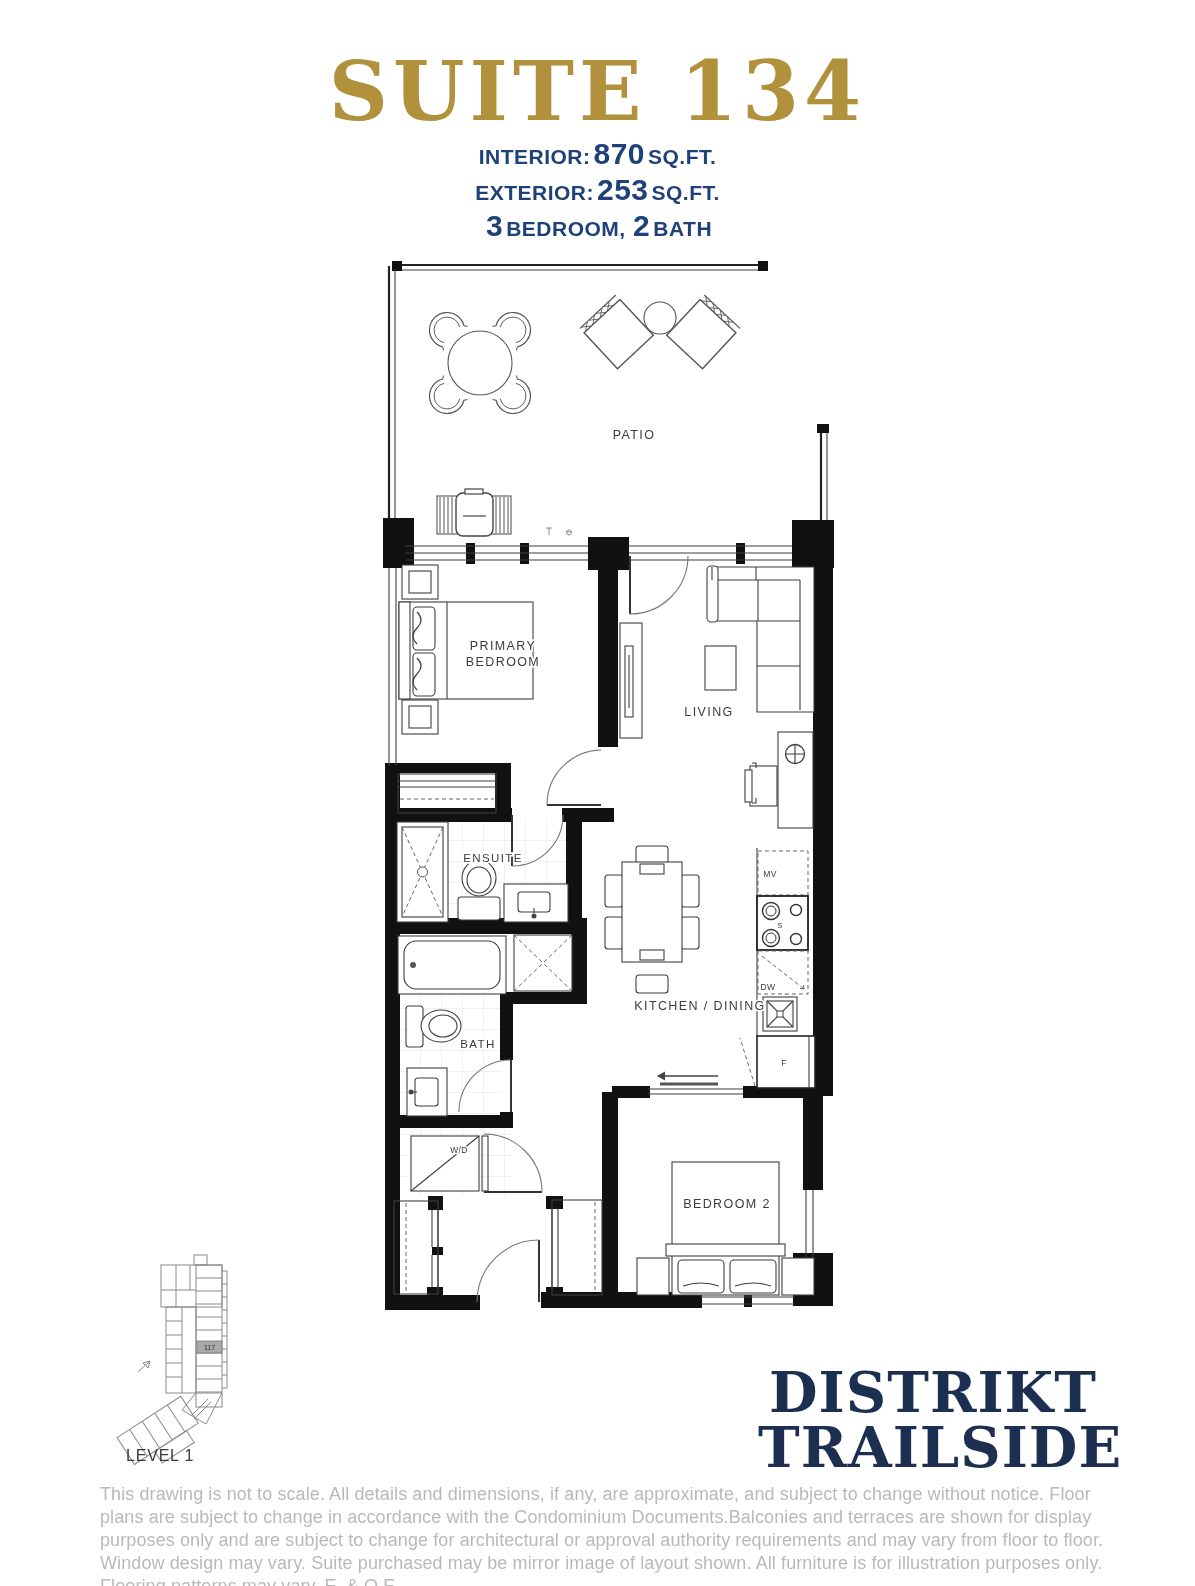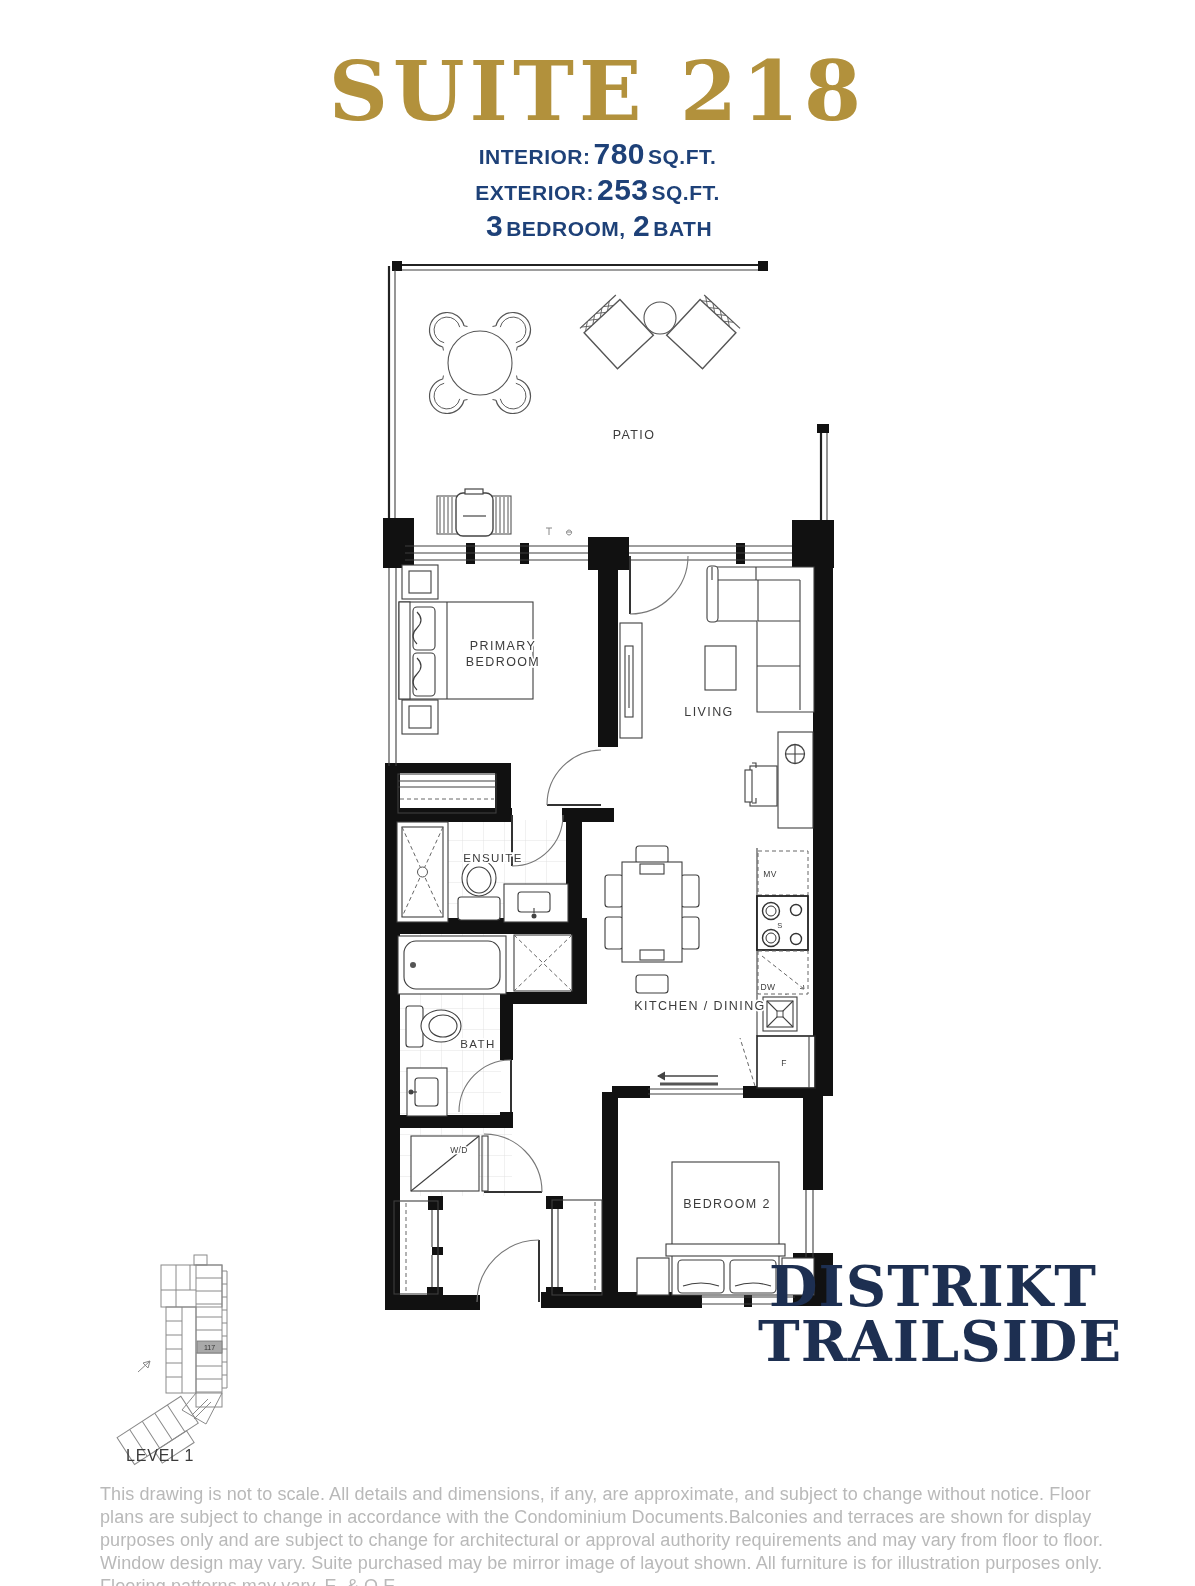--- a/index.html
+++ b/index.html
@@ -8,21 +8,21 @@
   .header{position:absolute;top:48px;left:0;width:100%;text-align:center;}
   .suite-title{margin:0;font-family:"DejaVu Serif",serif;font-weight:bold;
         font-size:82px;line-height:1.05;letter-spacing:5px;color:#b2913c;}
   .stats{margin-top:4px;color:#1e4178;}
   .stat-line{line-height:31px;}
   .slabel{font-size:21px;font-weight:bold;letter-spacing:0.5px;vertical-align:baseline;}
   .snum{font-size:30px;font-weight:bold;letter-spacing:0.5px;vertical-align:baseline;margin:0 3px;}
   .plan-svg{position:absolute;left:0;top:0;width:1195px;height:1586px;}
   .level-label{position:absolute;left:126px;top:1447px;font-size:16px;font-weight:normal;
         color:#3a3a3a;letter-spacing:0.8px;}
-  .logo{position:absolute;top:1259px;left:758px;width:350px;text-align:center;
+  .logo{position:absolute;top:1365px;left:758px;width:350px;text-align:center;
         font-family:"DejaVu Serif",serif;font-weight:bold;color:#1d2f51;
         font-size:56px;line-height:0.99;letter-spacing:1px;}
   .disclaimer{position:absolute;left:100px;top:1483px;width:1008px;margin:0;
         font-size:18px;line-height:1.28;letter-spacing:0.1px;color:#b9b9b9;}
   
   .wall{fill:#111;stroke:none;}
   .ln{stroke:#3f3f3f;stroke-width:1.1;fill:none;}
   .ln2{stroke:#3f3f3f;stroke-width:1.1;fill:#fff;}
   .thick{stroke:#222;stroke-width:2.2;fill:none;}
   .arc{stroke:#777;stroke-width:1.1;fill:none;}
@@ -35,23 +35,23 @@
         fill:#3c3c3c;text-anchor:middle;paint-order:stroke;stroke:#fff;stroke-width:2.5px;}
   .kp{stroke:#8a8a8a;stroke-width:1;fill:none;}
   .kplabel{font-family:"Liberation Sans",sans-serif;font-size:7px;fill:#333;text-anchor:middle;}
 </style>
 </head>
 <body>
 
 <div class="page">
 
   <div class="header">
-    <h1 class="suite-title">SUITE 218</h1>
+    <h1 class="suite-title">SUITE 134</h1>
     <div class="stats">
-      <div class="stat-line"><span class="slabel">INTERIOR:</span><span class="snum">780</span><span class="slabel">SQ.FT.</span></div>
+      <div class="stat-line"><span class="slabel">INTERIOR:</span><span class="snum">870</span><span class="slabel">SQ.FT.</span></div>
       <div class="stat-line"><span class="slabel">EXTERIOR:</span><span class="snum">253</span><span class="slabel">SQ.FT.</span></div>
       <div class="stat-line"><span class="snum">3</span><span class="slabel">BEDROOM,</span> <span class="snum">2</span><span class="slabel">BATH</span></div>
     </div>
   </div>
 
   <svg class="plan-svg" viewBox="0 0 1195 1586">
     <defs>
       <pattern id="tile" width="21" height="21" patternUnits="userSpaceOnUse">
         <path d="M21,0 H0 V21" fill="none" stroke="#ddd" stroke-width="0.8"></path>
       </pattern>

